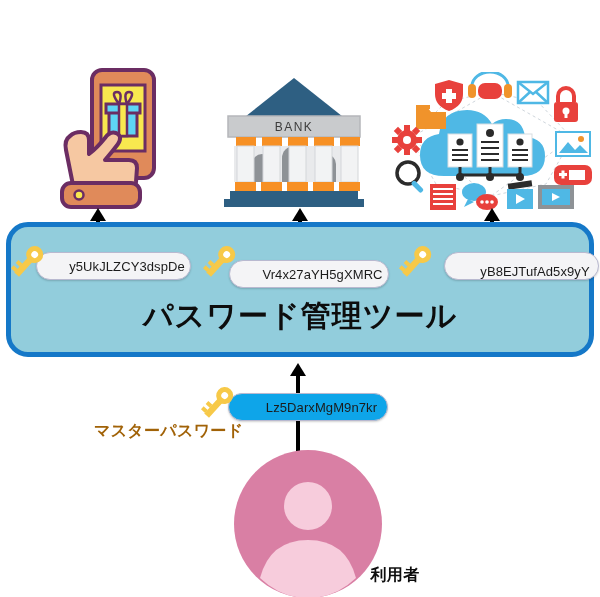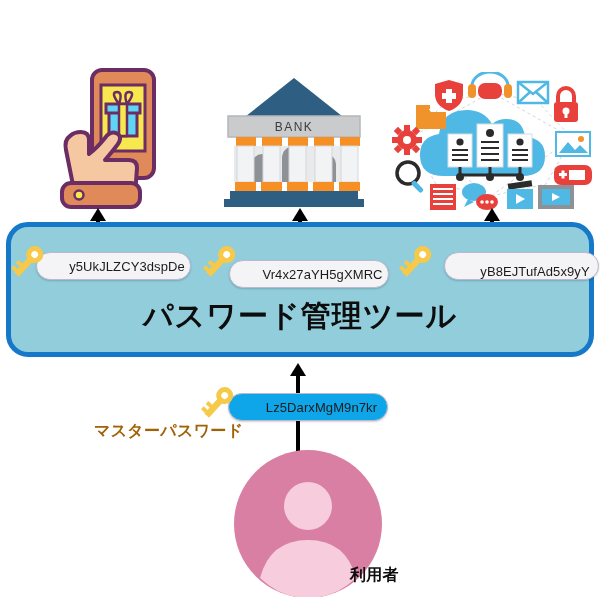--- a/index.html
+++ b/index.html
@@ -85,21 +85,21 @@
     text-align:left;
     font-size:16px;font-weight:bold;color:#a16207;
     letter-spacing:.3px;
     margin-left:24px;
   }
 
   
   #user-avatar{position:absolute;left:234px;top:450px;width:148px;height:148px;}
   #user-label{
     position:absolute;left:350px;top:565px;width:90px;
-    font-size:16px;font-weight:bold;color:#0d0d0d;letter-spacing:.3px;
+    font-size:16px;font-weight:bold;color:#0d0d0d;letter-spacing:.3px;text-align:center;
   }
 
   
   .illus{position:absolute;}
   #ec-illus{left:52px;top:66px;width:115px;height:145px;}
   #bank-illus{left:224px;top:72px;width:140px;height:135px;}
   #cloud-illus{left:386px;top:72px;width:210px;height:138px;}
 </style>
 </head>
 <body>

